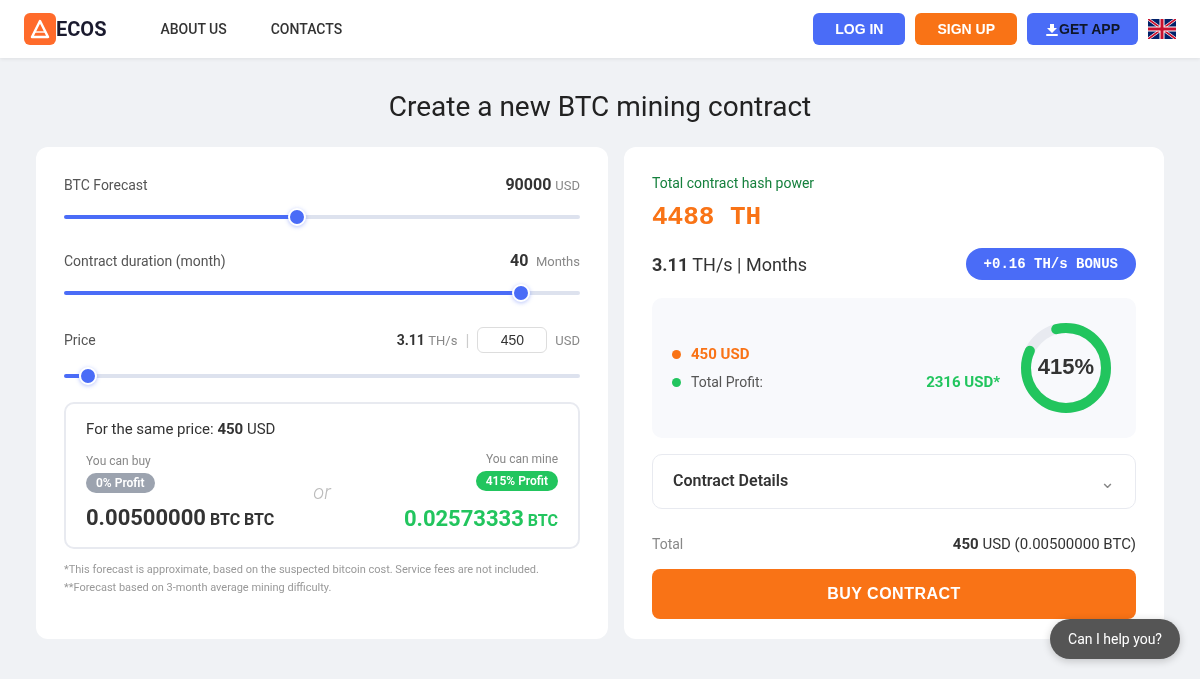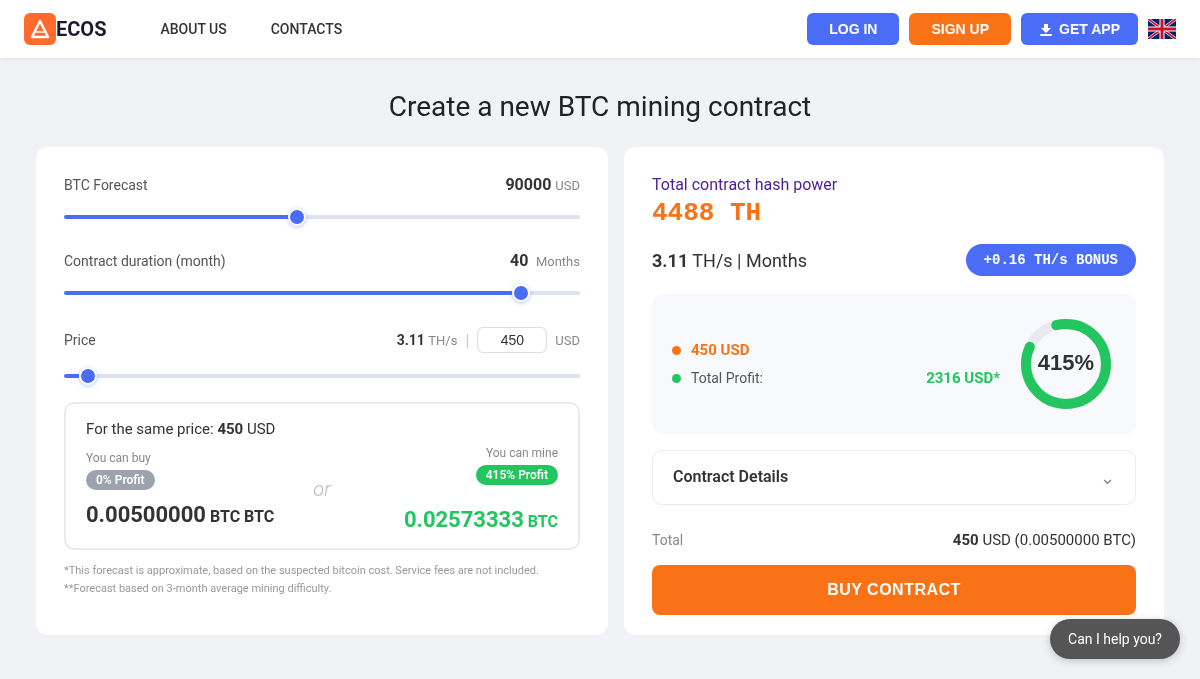--- a/index.html
+++ b/index.html
@@ -8,21 +8,21 @@
     
     .header { background: #fff; display: flex; align-items: center; padding: 0 24px; height: 58px; box-shadow: 0 1px 4px rgba(0,0,0,0.08); position: relative; z-index: 10; }
     .logo { display: flex; align-items: center; gap: 0; margin-right: 32px; }
     .logo-icon { width: 32px; height: 32px; }
     .logo-text { font-size: 20px; font-weight: 700; color: #1a1a2e; }
     .nav { display: flex; gap: 0; }
     .nav-item { padding: 0 22px; height: 58px; display: flex; align-items: center; font-size: 14px; font-weight: 500; color: #333; cursor: pointer; text-decoration: none; }
     .header-right { margin-left: auto; display: flex; align-items: center; gap: 10px; }
     .btn-login { padding: 8px 22px; border: none; border-radius: 6px; background: #4a6cf7; color: #fff; font-size: 14px; font-weight: 600; cursor: pointer; }
     .btn-signup { padding: 8px 22px; border: none; border-radius: 6px; background: #f97316; color: #fff; font-size: 14px; font-weight: 600; cursor: pointer; }
-    .btn-getapp { padding: 8px 18px; border: none; border-radius: 6px; background: #4a6cf7; color: #ffffff; font-size: 14px; font-weight: 600; cursor: pointer; display: flex; align-items: flex-end; gap: 6px; }
+    .btn-getapp { padding: 8px 18px; border: none; border-radius: 6px; background: #4a6cf7; color: #0f172a; font-size: 14px; font-weight: 600; cursor: pointer; display: flex; align-items: flex-end; }
 
     
     .page-title { text-align: center; padding: 32px 0 24px; font-size: 28px; font-weight: 400; color: #222; background: #f0f2f5; }
 
     
     .main { display: flex; gap: 0; max-width: 1160px; margin: 0 auto 32px; padding: 0 16px; }
     .card { background: #fff; border-radius: 12px; padding: 28px 28px 20px; }
     .left-panel { flex: 1; margin-right: 16px; }
     .right-panel { width: 540px; }
 
@@ -43,37 +43,37 @@
     .price-header { display: flex; justify-content: space-between; align-items: center; margin-bottom: 10px; }
     .price-inputs { display: flex; align-items: center; gap: 8px; }
     .price-th { font-size: 14px; color: #333; text-align: center; }
     .price-th strong { font-weight: 700; }
     .price-divider { color: #ccc; }
     .price-usd-input { width: 70px; border: 1px solid #ddd; border-radius: 6px; padding: 4px 8px; font-size: 14px; text-align: center; color: #333; }
     .price-usd-label { font-size: 13px; color: #888; }
 
     
     .comparison-box { border: 2px solid #e8eaf0; border-radius: 10px; padding: 16px 20px; }
-    .comparison-title { font-size: 15px; color: #333; margin-bottom: 8px; }
+    .comparison-title { font-size: 15px; color: #333; margin-bottom: 14px; }
     .comparison-title strong { font-weight: 700; }
     .comparison-row { display: flex; align-items: center; justify-content: space-between; }
     .comp-left, .comp-right { flex: 1; }
     .comp-tag { display: inline-block; padding: 3px 10px; border-radius: 20px; font-size: 12px; font-weight: 600; color: #fff; margin-bottom: 6px; }
     .tag-gray { background: #9ca3af; }
     .tag-green { background: #22c55e; }
     .comp-amount { font-size: 22px; font-weight: 700; color: #333; }
     .comp-amount-green { font-size: 22px; font-weight: 700; color: #22c55e; }
     .comp-or { font-size: 20px; color: #bbb; font-style: italic; font-weight: 300; text-align: center; padding: 0 16px; }
     .comp-label { font-size: 12px; color: #888; margin-bottom: 4px; }
 
     
     .footnotes { margin-top: 12px; font-size: 11px; color: #999; line-height: 1.6; }
 
     
-    .hash-power-label { font-size: 16px; color: #4c1d95; margin-bottom: 4px; }
+    .hash-power-label { font-size: 14px; color: #15803d; margin-bottom: 11px; }
     .hash-power-value { font-size: 26px; font-weight: 700; color: #f97316; margin-bottom: 16px; font-family: Liberation Mono, monospace; }
     .ths-row { display: flex; align-items: center; justify-content: space-between; margin-bottom: 18px; }
     .ths-text { font-size: 18px; color: #333; }
     .ths-text strong { font-weight: 700; }
     .bonus-btn { background: #4a6cf7; color: #fff; border: none; border-radius: 20px; padding: 8px 18px; font-size: 14px; font-weight: 700; cursor: pointer; font-family: Liberation Mono, monospace; }
 
     
     .stats-box { display: flex; align-items: center; background: #f8f9fc; border-radius: 10px; padding: 20px; margin-bottom: 16px; gap: 16px; }
     .stats-text { flex: 1; }
     .stat-row { display: flex; align-items: center; margin-bottom: 10px; }
@@ -199,21 +199,21 @@
           <div style="margin-top:6px;">
             <span class="comp-amount">0.00500000</span>
             <span style="font-size:16px;font-weight:700;color:#333;">BTC</span>
             <span style="font-size:16px;font-weight:700;color:#333;">BTC</span>
           </div>
         </div>
         <div class="comp-or">or</div>
         <div class="comp-right" style="text-align:right;">
           <div class="comp-label">You can mine</div>
           <span class="comp-tag tag-green">415% Profit</span>
-          <div style="margin-top:16px;">
+          <div style="margin-top:9px;">
             <span class="comp-amount-green">0.02573333</span>
             <span style="font-size:16px;font-weight:700;color:#22c55e;">BTC</span>
           </div>
         </div>
       </div>
     </div>
 
     <div class="footnotes">
       <p>*This forecast is approximate, based on the suspected bitcoin cost. Service fees are not included.</p>
       <p>**Forecast based on 3-month average mining difficulty.</p>

